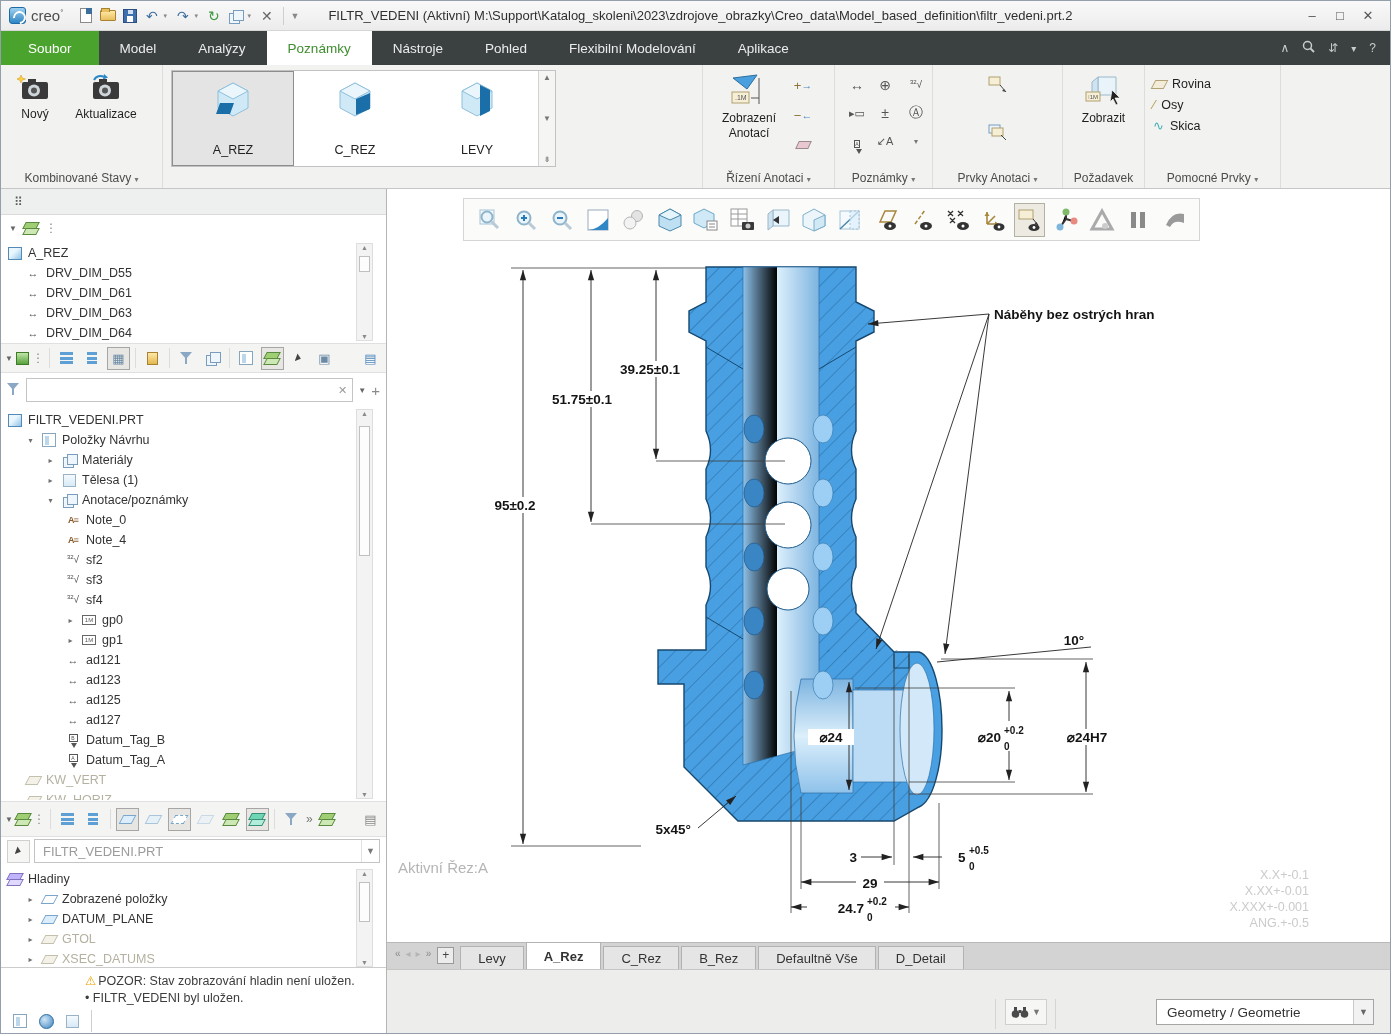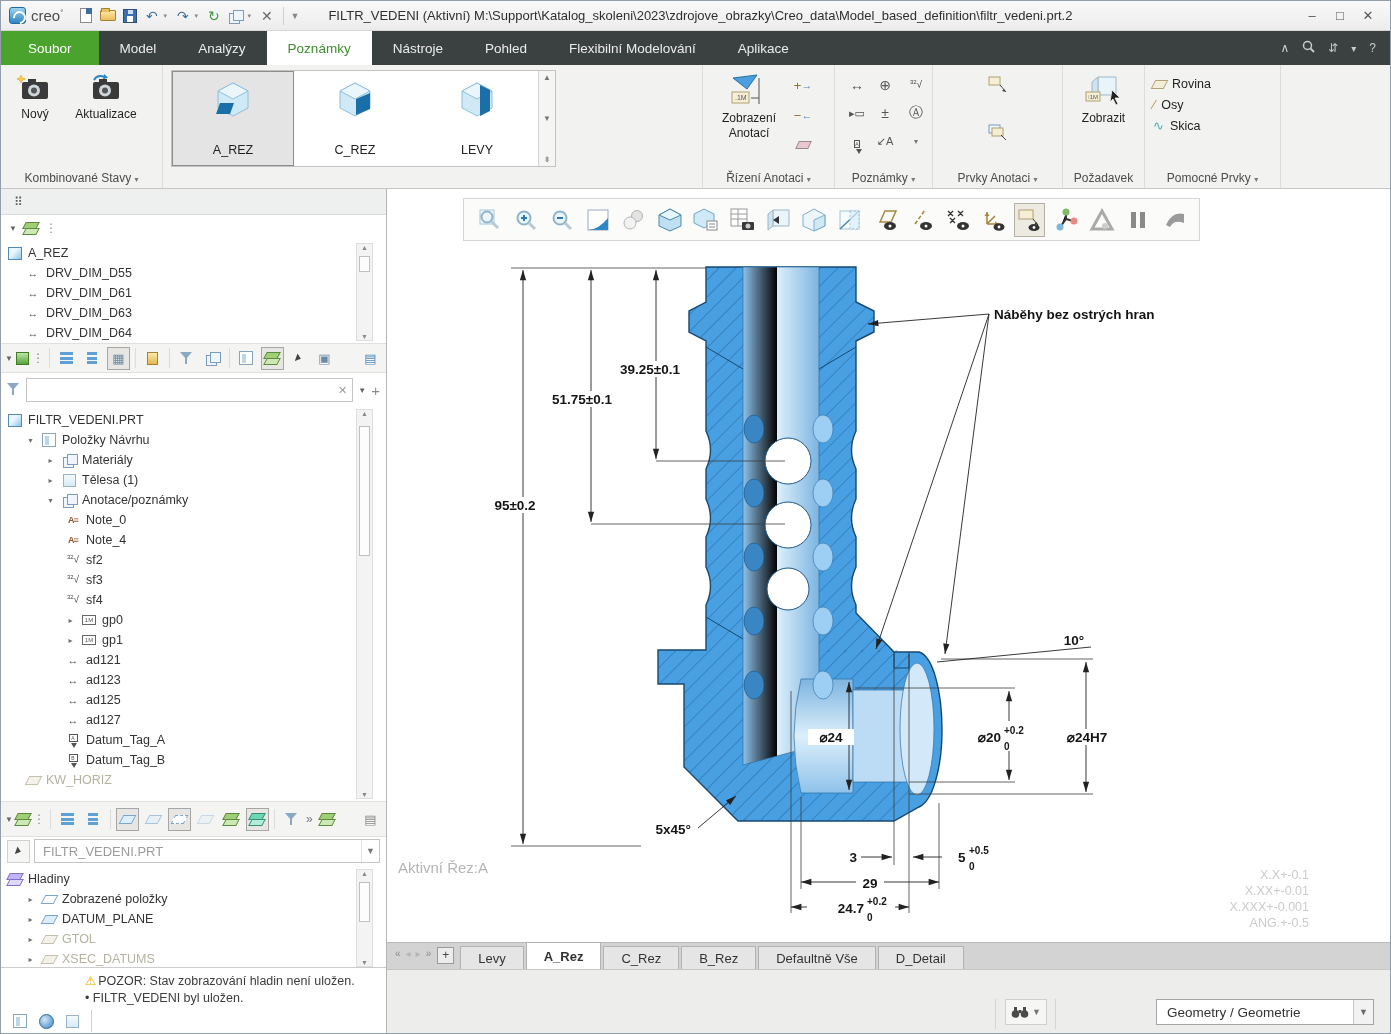--- a/index.html
+++ b/index.html
@@ -543,29 +543,35 @@
     <div class="trow ind3">
       <span class="ti" style="color:#555">↔</span>
       <span>ad125</span>
     </div>
     <div class="trow ind3">
       <span class="ti" style="color:#555">↔</span>
       <span>ad127</span>
     </div>
     <div class="trow ind3">
       <span class="ti">
+          <span class="ic-datum">B</span>
+        </span>
+      <span>Datum_Tag_B</span>
+    </div>
+    <div class="trow ind3">
+      <span class="ti">
           <span class="ic-datum">A</span>
         </span>
       <span>Datum_Tag_A</span>
     </div>
-    <div class="trow ind3">
-      <span class="ti">
-          <span class="ic-datum">B</span>
-        </span>
-      <span>Datum_Tag_B</span>
+    <div class="trow ind1 gray">
+      <span class="ti">
+          <span class="ic-plane gray"></span>
+        </span>
+      <span>KW_VERT</span>
     </div>
     <div class="trow ind1 gray">
       <span class="ti">
           <span class="ic-plane gray"></span>
         </span>
       <span>KW_HORIZ</span>
     </div>
   </div>
   <div class="vscroll" style="top:220px;height:390px">
     <span>▲</span>

